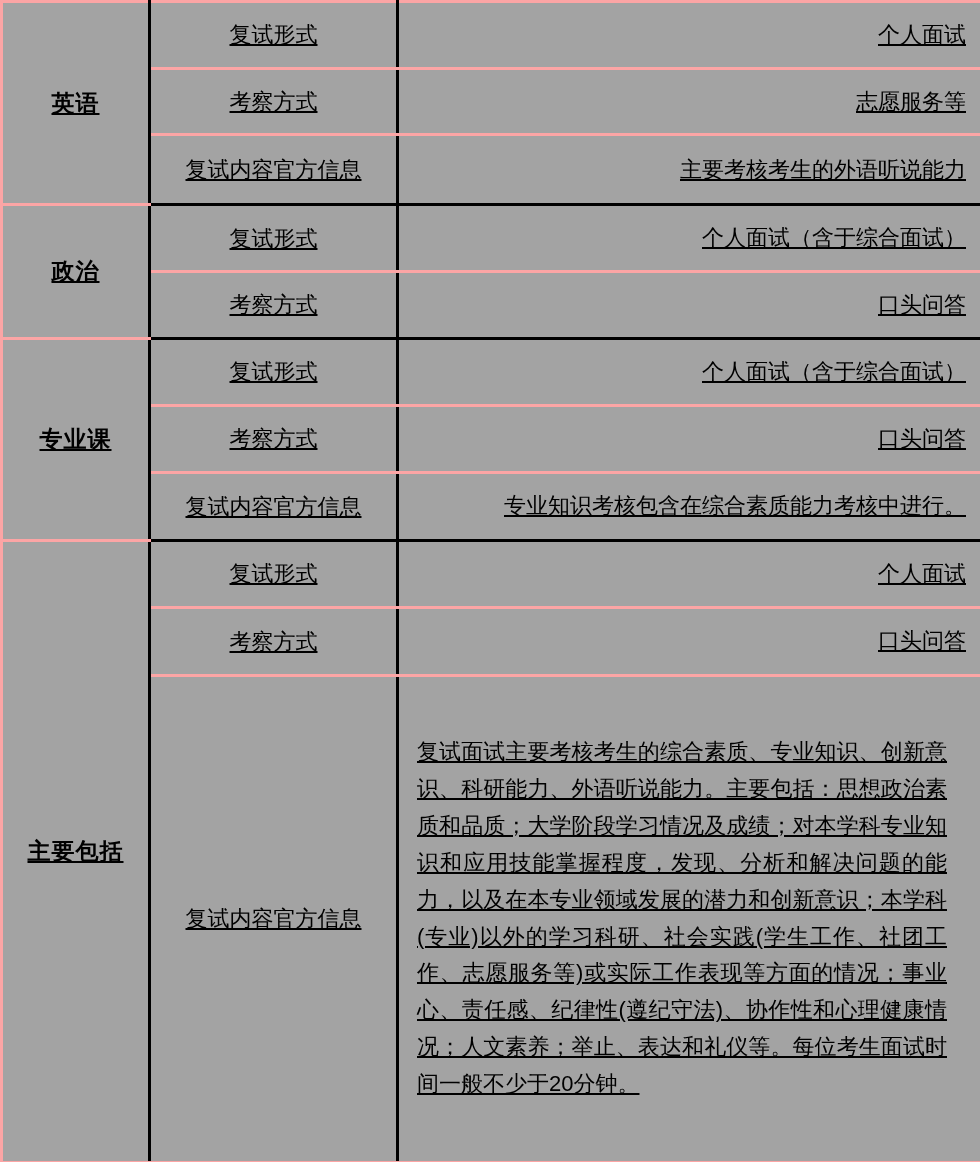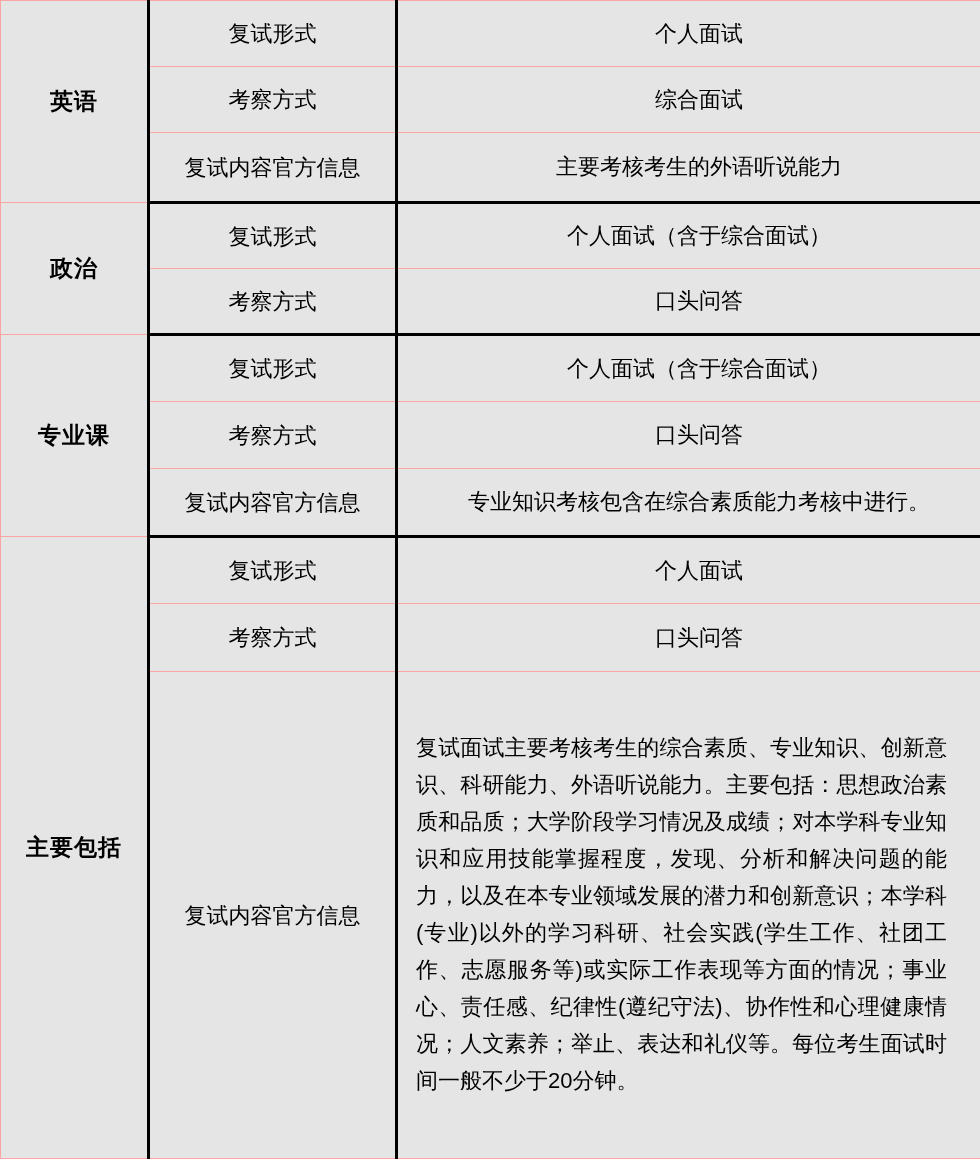--- a/index.html
+++ b/index.html
@@ -19,43 +19,44 @@
     border-collapse: collapse;
     table-layout: fixed;
     background: #ffffff;
   }
 
   .exam-table col.c-subject { width: 148px; }
   .exam-table col.c-aspect  { width: 248px; }
   .exam-table col.c-detail  { width: 584px; }
 
   .exam-table td {
-    border: 1px solid #fca5a5;
+    border: 3px solid #fca5a5;
     vertical-align: middle;
-    background: #e5e5e5;
+    background: #a3a3a3;
     box-sizing: border-box;
+    text-decoration: underline;
   }
 
   
   td.subject-cell {
     border-right: 3px solid #000000;
     text-align: center;
     font-weight: bold;
     font-size: 23px;
     letter-spacing: 1px;
   }
   td.aspect-cell {
     border-right: 3px solid #000000;
     text-align: center;
     font-size: 22px;
     padding: 14px 8px;
     line-height: 1.5;
   }
   td.detail-cell {
-    text-align: center;
+    text-align: right;
     font-size: 22px;
     padding: 14px 14px 14px 34px;
     line-height: 1.62;
   }
 
   
   tr.group-end > td {
     border-bottom: 3px solid #000000;
   }
 
@@ -77,21 +78,21 @@
   </colgroup>
   <tbody>
 
     <tr>
       <td class="subject-cell" rowspan="3" style="height:66px">英语</td>
       <td class="aspect-cell" style="height:66px">复试形式</td>
       <td class="detail-cell">个人面试</td>
     </tr>
     <tr>
       <td class="aspect-cell" style="height:66px">考察方式</td>
-      <td class="detail-cell">综合面试</td>
+      <td class="detail-cell">志愿服务等</td>
     </tr>
     <tr class="group-end">
       <td class="aspect-cell" style="height:70px">复试内容官方信息</td>
       <td class="detail-cell">主要考核考生的外语听说能力</td>
     </tr>
 
     <tr>
       <td class="subject-cell" rowspan="2" style="height:66px">政治</td>
       <td class="aspect-cell" style="height:66px">复试形式</td>
       <td class="detail-cell">个人面试（含于综合面试）</td>

